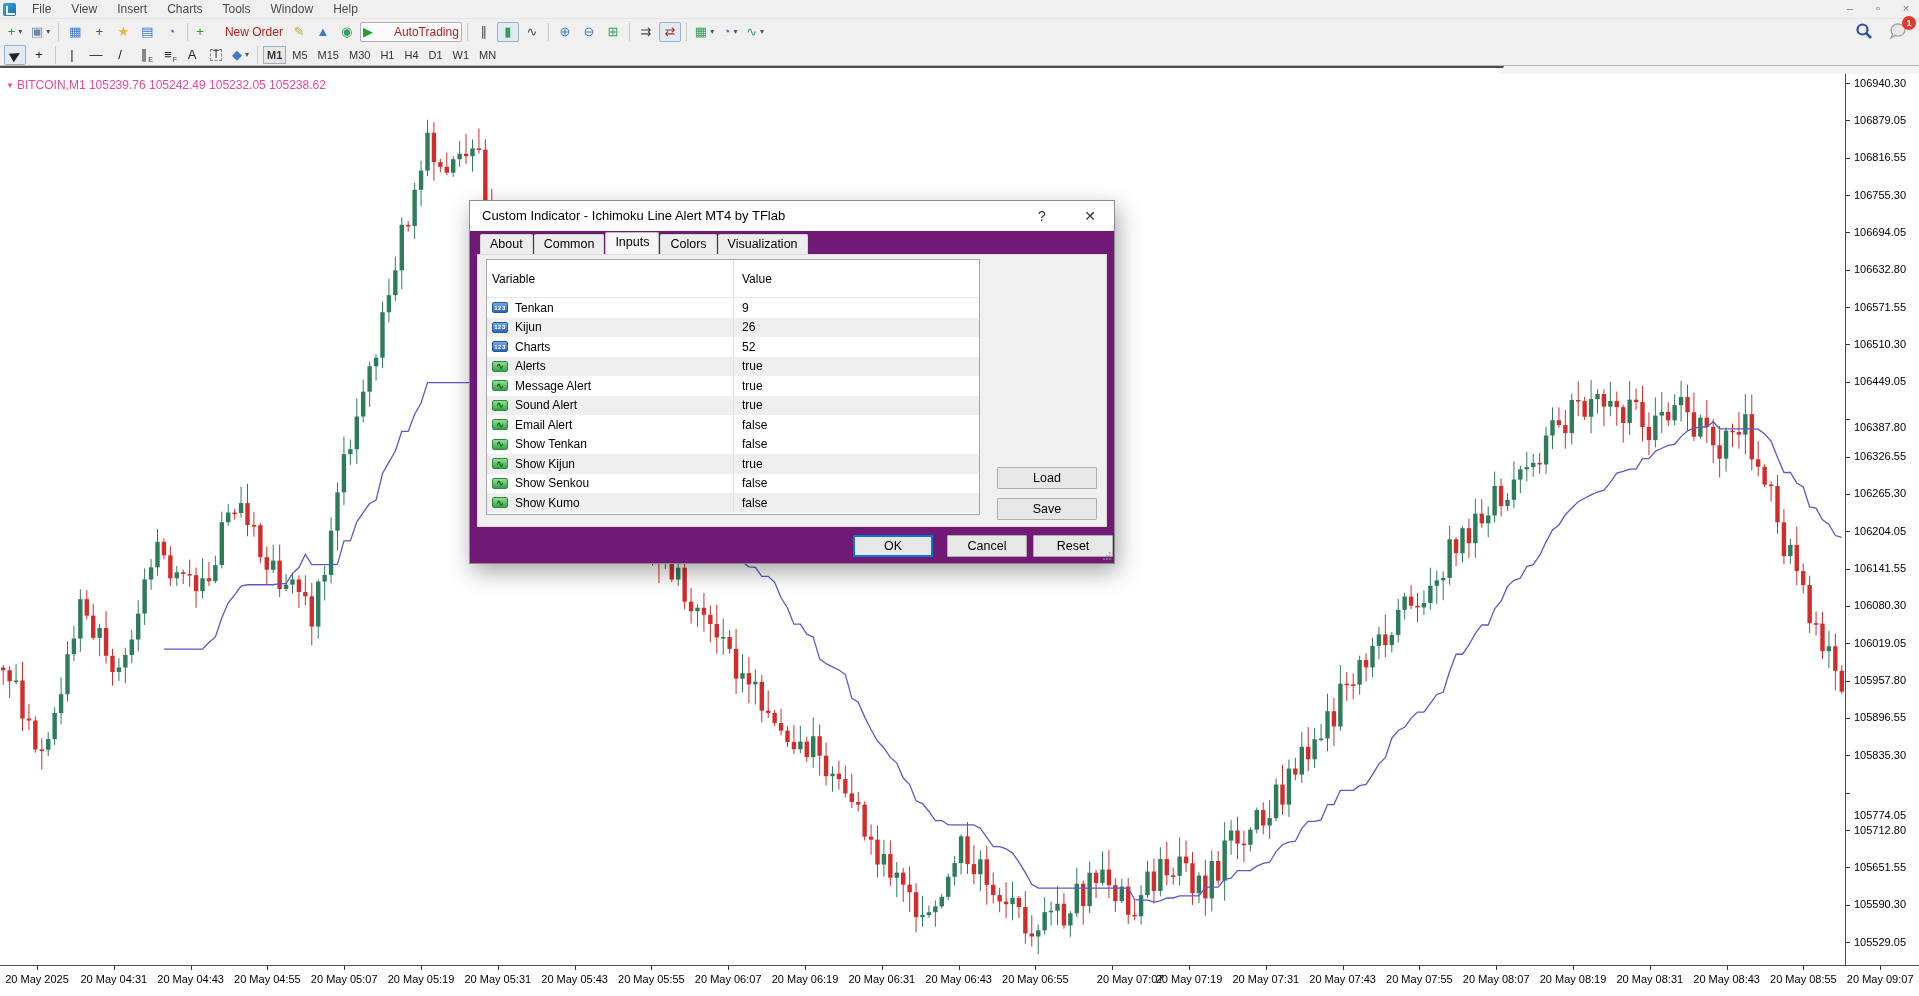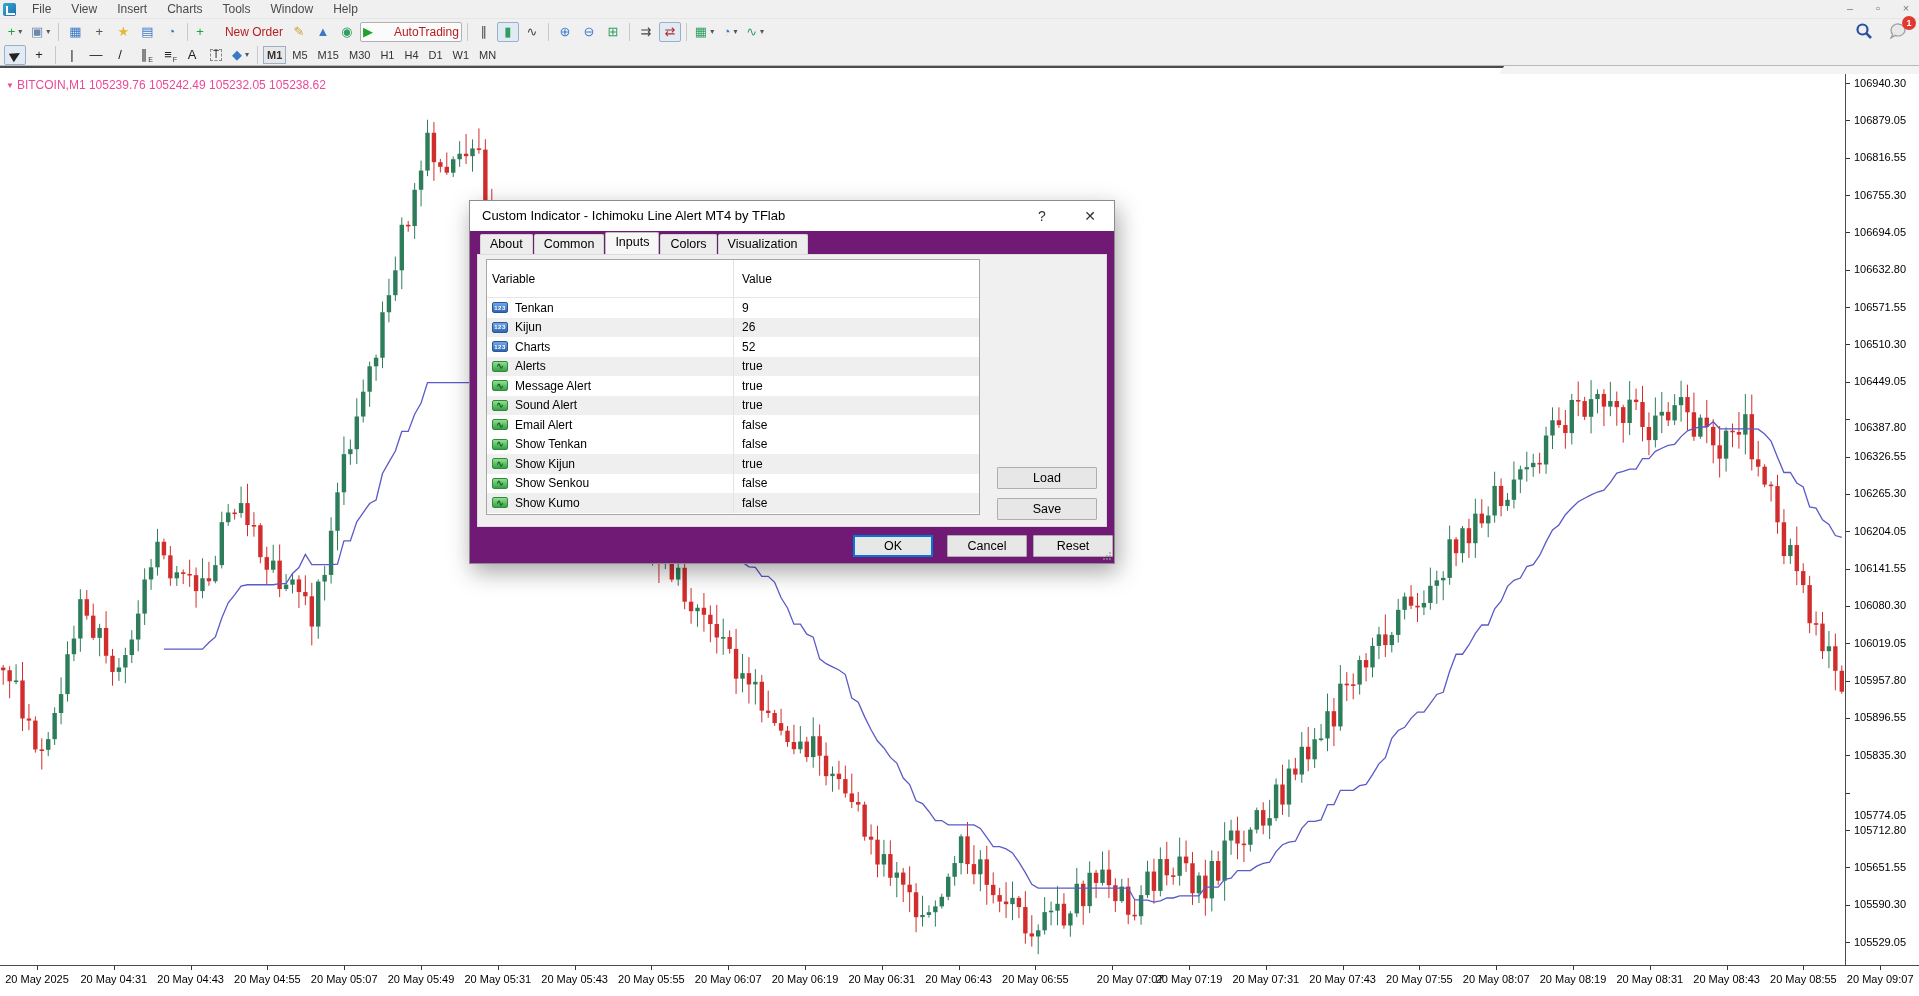--- a/index.html
+++ b/index.html
@@ -918,21 +918,21 @@
       <div class="t-label" style="left: -23px;">20 May 2025</div>
       <div class="t-tick" style="left: 113.8px;"></div>
       <div class="t-label" style="left: 53.8px;">20 May 04:31</div>
       <div class="t-tick" style="left: 190.6px;"></div>
       <div class="t-label" style="left: 130.6px;">20 May 04:43</div>
       <div class="t-tick" style="left: 267.4px;"></div>
       <div class="t-label" style="left: 207.4px;">20 May 04:55</div>
       <div class="t-tick" style="left: 344.2px;"></div>
       <div class="t-label" style="left: 284.2px;">20 May 05:07</div>
       <div class="t-tick" style="left: 421px;"></div>
-      <div class="t-label" style="left: 361px;">20 May 05:49</div>
+      <div class="t-label" style="left: 361px;">20 May 05:19</div>
       <div class="t-tick" style="left: 497.8px;"></div>
       <div class="t-label" style="left: 437.8px;">20 May 05:31</div>
       <div class="t-tick" style="left: 574.6px;"></div>
       <div class="t-label" style="left: 514.6px;">20 May 05:43</div>
       <div class="t-tick" style="left: 651.4px;"></div>
       <div class="t-label" style="left: 591.4px;">20 May 05:55</div>
       <div class="t-tick" style="left: 728.2px;"></div>
       <div class="t-label" style="left: 668.2px;">20 May 06:07</div>
       <div class="t-tick" style="left: 805px;"></div>
       <div class="t-label" style="left: 745px;">20 May 06:19</div>

